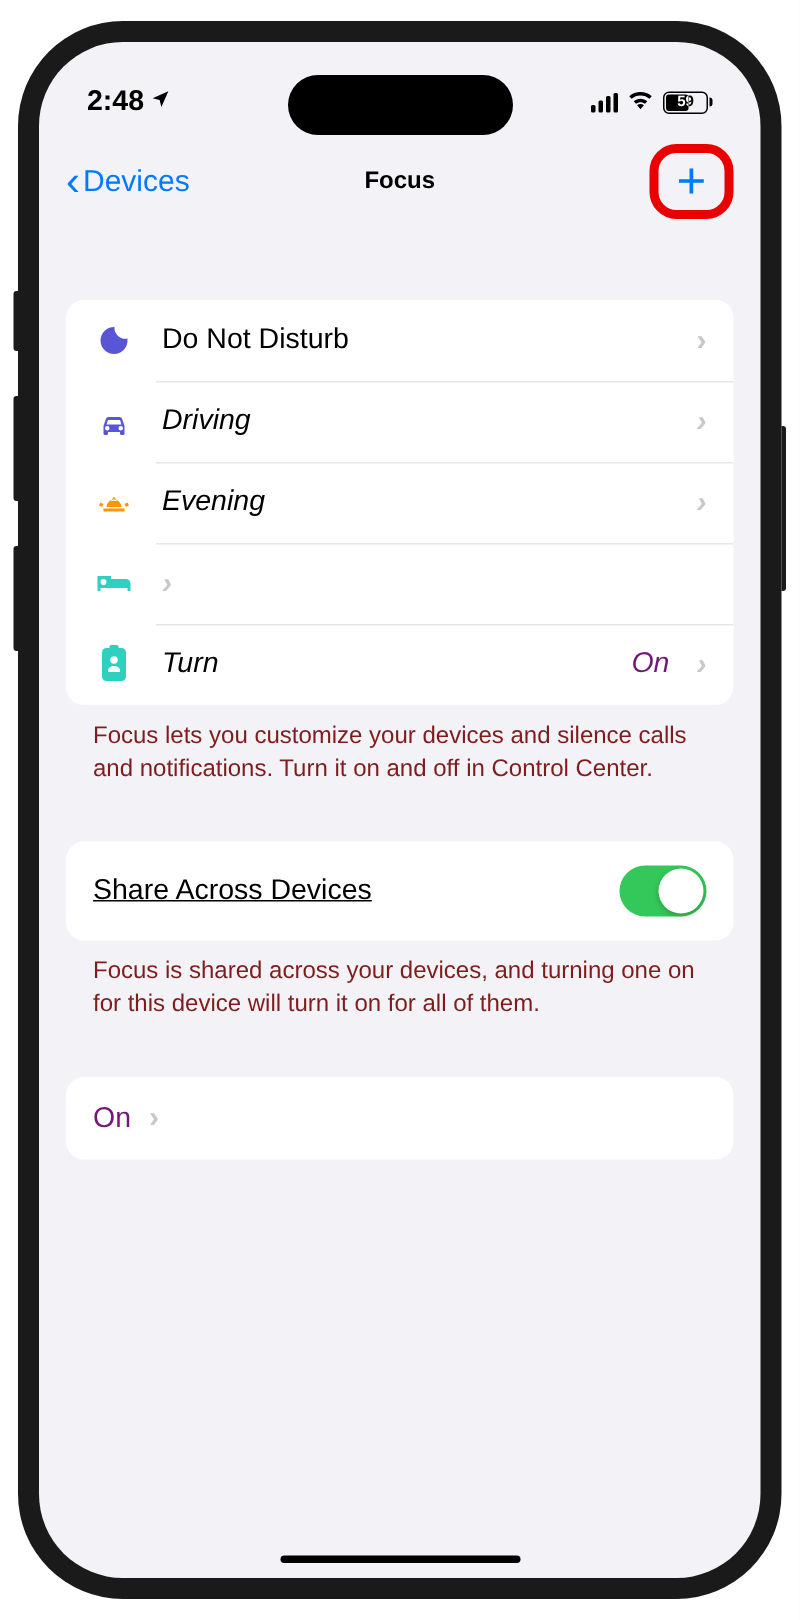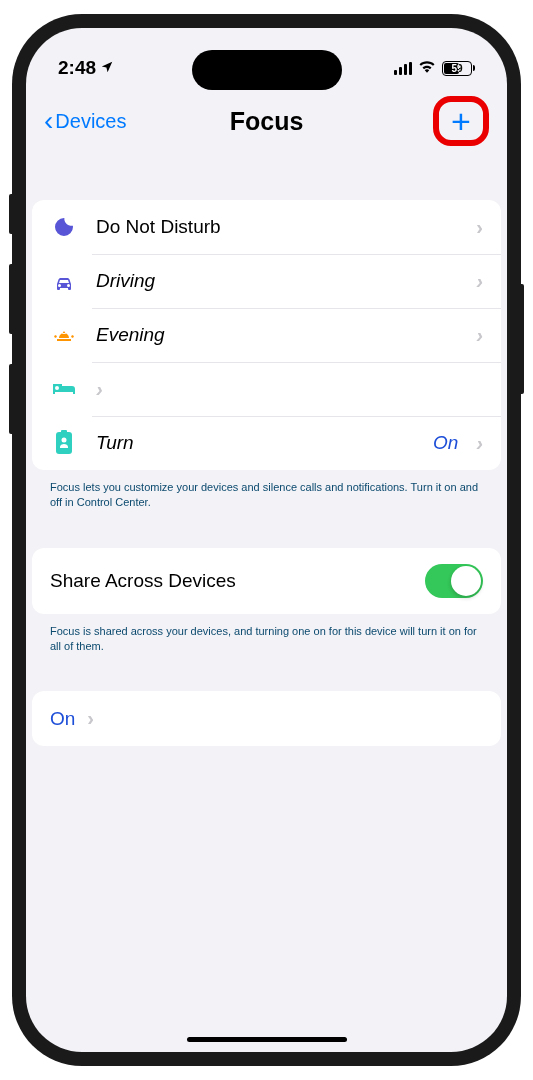--- a/index.html
+++ b/index.html
@@ -137,41 +137,41 @@
     }
     .chevron-back {
       font-size: 28px;
       font-weight: 400;
       line-height: 1;
     }
     .nav-title {
       position: absolute;
       left: 50%;
       transform: translateX(-50%);
-      font-size: 25px;
+      font-size: 16px;
       font-weight: 600;
     }
     .add-btn {
       width: 56px;
       height: 50px;
       display: flex;
       align-items: center;
       justify-content: center;
       border: 6px solid #ea0000;
       border-radius: 18px;
       position: relative;
     }
     .plus-icon {
       color: #007aff;
       font-size: 34px;
       font-weight: 300;
       line-height: 1;
     }
     .content {
-      padding: 40px 6px 0;
+      padding: 40px 18px 0;
     }
     .section {
       background: #fff;
       border-radius: 12px;
       overflow: hidden;
     }
     .row {
       display: flex;
       align-items: center;
       padding: 14px 18px;
@@ -198,30 +198,30 @@
       align-items: center;
       font-size: 22px;
     }
     .row-label {
       flex: 1;
       font-size: 19px;
       color: #000;
     }
     .row-value {
       font-size: 19px;
-      color: #1d4ed8;
+      color: #701a75;
     }
     .chevron {
       color: #c7c7cc;
       font-size: 20px;
       font-weight: 600;
     }
     .footer-text {
-      color: #0c4a6e;
-      font-size: 11px;
+      color: #7f1d1d;
+      font-size: 16px;
       line-height: 1.35;
       padding: 10px 18px 0;
     }
     .spacer {
       height: 38px;
     }
     .toggle {
       width: 58px;
       height: 34px;
       background: #34c759;
@@ -250,20 +250,21 @@
     }
     .row-simple {
       display: flex;
       align-items: center;
       padding: 16px 18px;
       min-height: 54px;
       gap: 12px;
     }
     .row-simple .row-label {
       flex: 1;
+      text-decoration: underline;
     }
     .side-buttons-left {
       position: absolute;
       left: -3px;
       top: 180px;
     }
     .side-btn {
       width: 3px;
       background: #1a1a1a;
       border-radius: 2px 0 0 2px;

